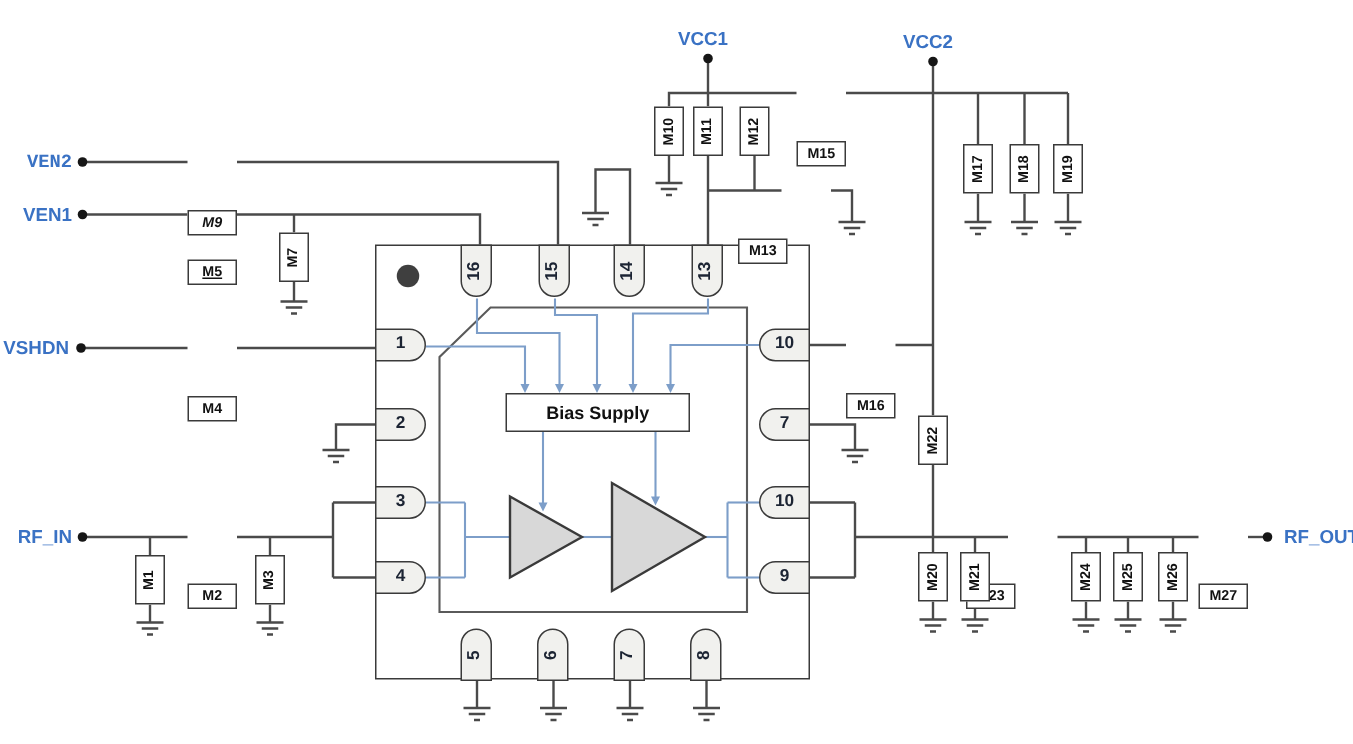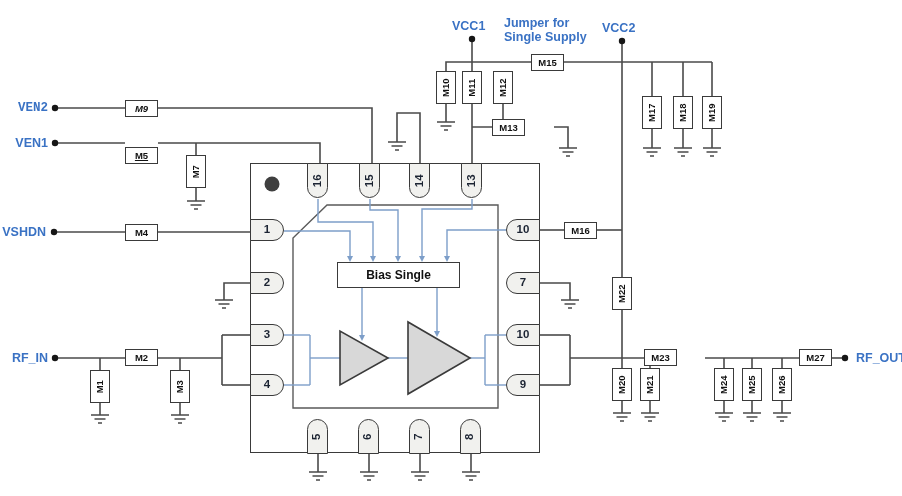--- a/index.html
+++ b/index.html
@@ -5,21 +5,21 @@
   html,body{margin:0;padding:0;background:#ffffff;}
   *{box-sizing:border-box;}
   .stage{position:relative;width:902px;height:496px;background:#ffffff;overflow:hidden;
          font-family:"Liberation Sans",sans-serif;}
   .stage svg{position:absolute;left:0;top:0;}
   .lbl{position:absolute;color:#3a72c4;font-size:12.5px;font-weight:700;line-height:14px;white-space:nowrap;}
   .lbl.center{}
   .lbl.right{text-align:right;}
   .hbox{position:absolute;width:33px;height:17px;background:#fff;border:1.6px solid #3a3a3a;
         display:flex;align-items:center;justify-content:center;
-        font-size:9.5px;font-weight:700;color:#111;line-height:1;}
+        font-size:9.5px;font-weight:700;color:#111;line-height:1;margin-top:40px;}
   .vbox{position:absolute;width:20px;height:33px;background:#fff;border:1.6px solid #3a3a3a;
         display:flex;align-items:center;justify-content:center;}
   .vbox span{transform:rotate(-90deg);font-size:9.5px;font-weight:700;color:#111;white-space:nowrap;line-height:1;}
   .ic{position:absolute;left:250px;top:163px;width:290px;height:290px;background:#fff;border:1.8px solid #3a3a3a;}
   .pin{position:absolute;background:#f1f1ee;border:1.6px solid #3a3a3a;
        display:flex;align-items:center;justify-content:center;
        font-size:11.5px;font-weight:700;color:#1c2433;line-height:1;}
   .pin.h{width:34px;height:22px;}
   .pin.v{width:21px;height:35px;}
   .pin.left{border-radius:0 11px 11px 0;}
@@ -199,28 +199,24 @@
       <polygon points="408,322 408,394 470,358"></polygon>
     </g>
   </svg>
 
   <div class="lbl right" style="left:8px;top:101px;width:40px;font-family:Liberation Mono, monospace;">VEN2</div>
   <div class="lbl right" style="left:8px;top:136px;width:40px;text-align:right;">VEN1</div>
   <div class="lbl right" style="left:0px;top:225px;width:46px;">VSHDN</div>
   <div class="lbl right" style="left:6px;top:351px;width:42px;">RF_IN</div>
   <div class="lbl center" style="left:452px;top:19px;width:40px;">VCC1</div>
   <div class="lbl center" style="left:602px;top:21px;width:40px;">VCC2</div>
-  <div class="lbl center" style="left:504px;top:16px;width:92px;">
-    <span style="display:block;">Jumper for</span>
-    <span style="display:block;">Single Supply</span>
-  </div>
   <div class="lbl" style="left:856px;top:351px;width:50px;">RF_OUT</div>
 
   <div class="hbox" style="left:125px;top:100px;font-style:italic;">M9</div>
-  <div class="hbox" style="left:125px;top:147px;text-decoration:underline;">M5</div>
+  <div class="hbox" style="left:125px;top:133px;text-decoration:underline;">M5</div>
   <div class="hbox" style="left:125px;top:224px;">M4</div>
   <div class="hbox" style="left:125px;top:349px;">M2</div>
   <div class="hbox" style="left:531px;top:54px;">M15</div>
   <div class="hbox" style="left:492px;top:119px;">M13</div>
   <div class="hbox" style="left:564px;top:222px;">M16</div>
   <div class="hbox" style="left:644px;top:349px;">M23</div>
   <div class="hbox" style="left:799px;top:349px;">M27</div>
 
   <div class="vbox" style="left:186px;top:155px;">
       <span>M7</span>
@@ -297,15 +293,15 @@
   <div class="pin v bottom" style="left:358px;top:419px;">
       <span>6</span>
     </div>
   <div class="pin v bottom" style="left:409px;top:419px;">
       <span>7</span>
     </div>
   <div class="pin v bottom" style="left:460px;top:419px;">
       <span>8</span>
     </div>
 
-  <div class="bias">Bias Single</div>
+  <div class="bias">Bias Supply</div>
 
 </div>
 
 </body></html>

